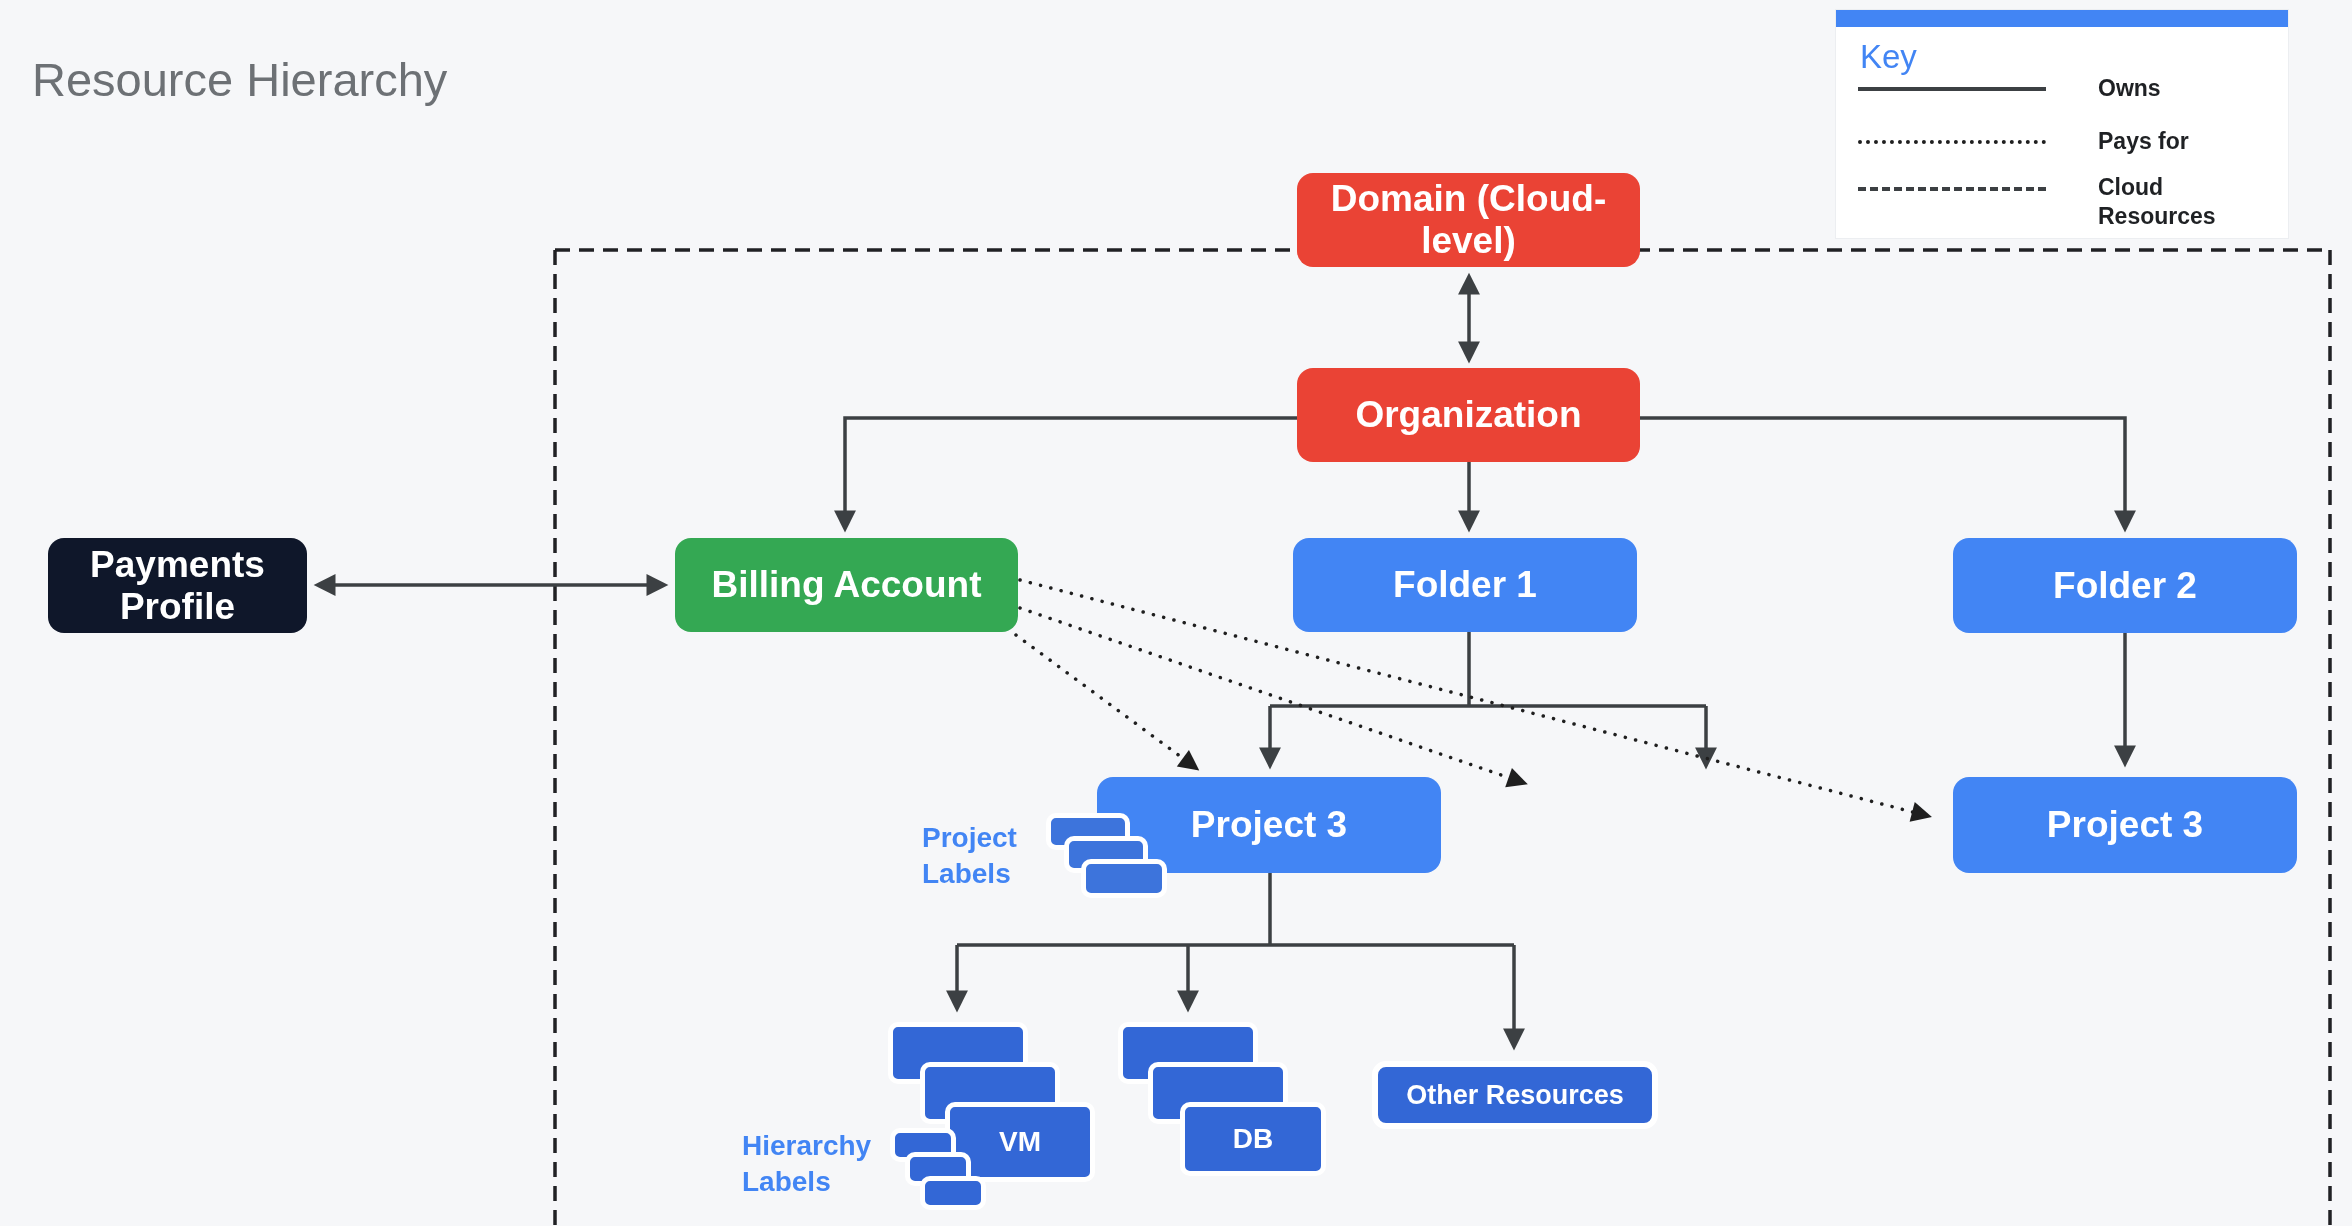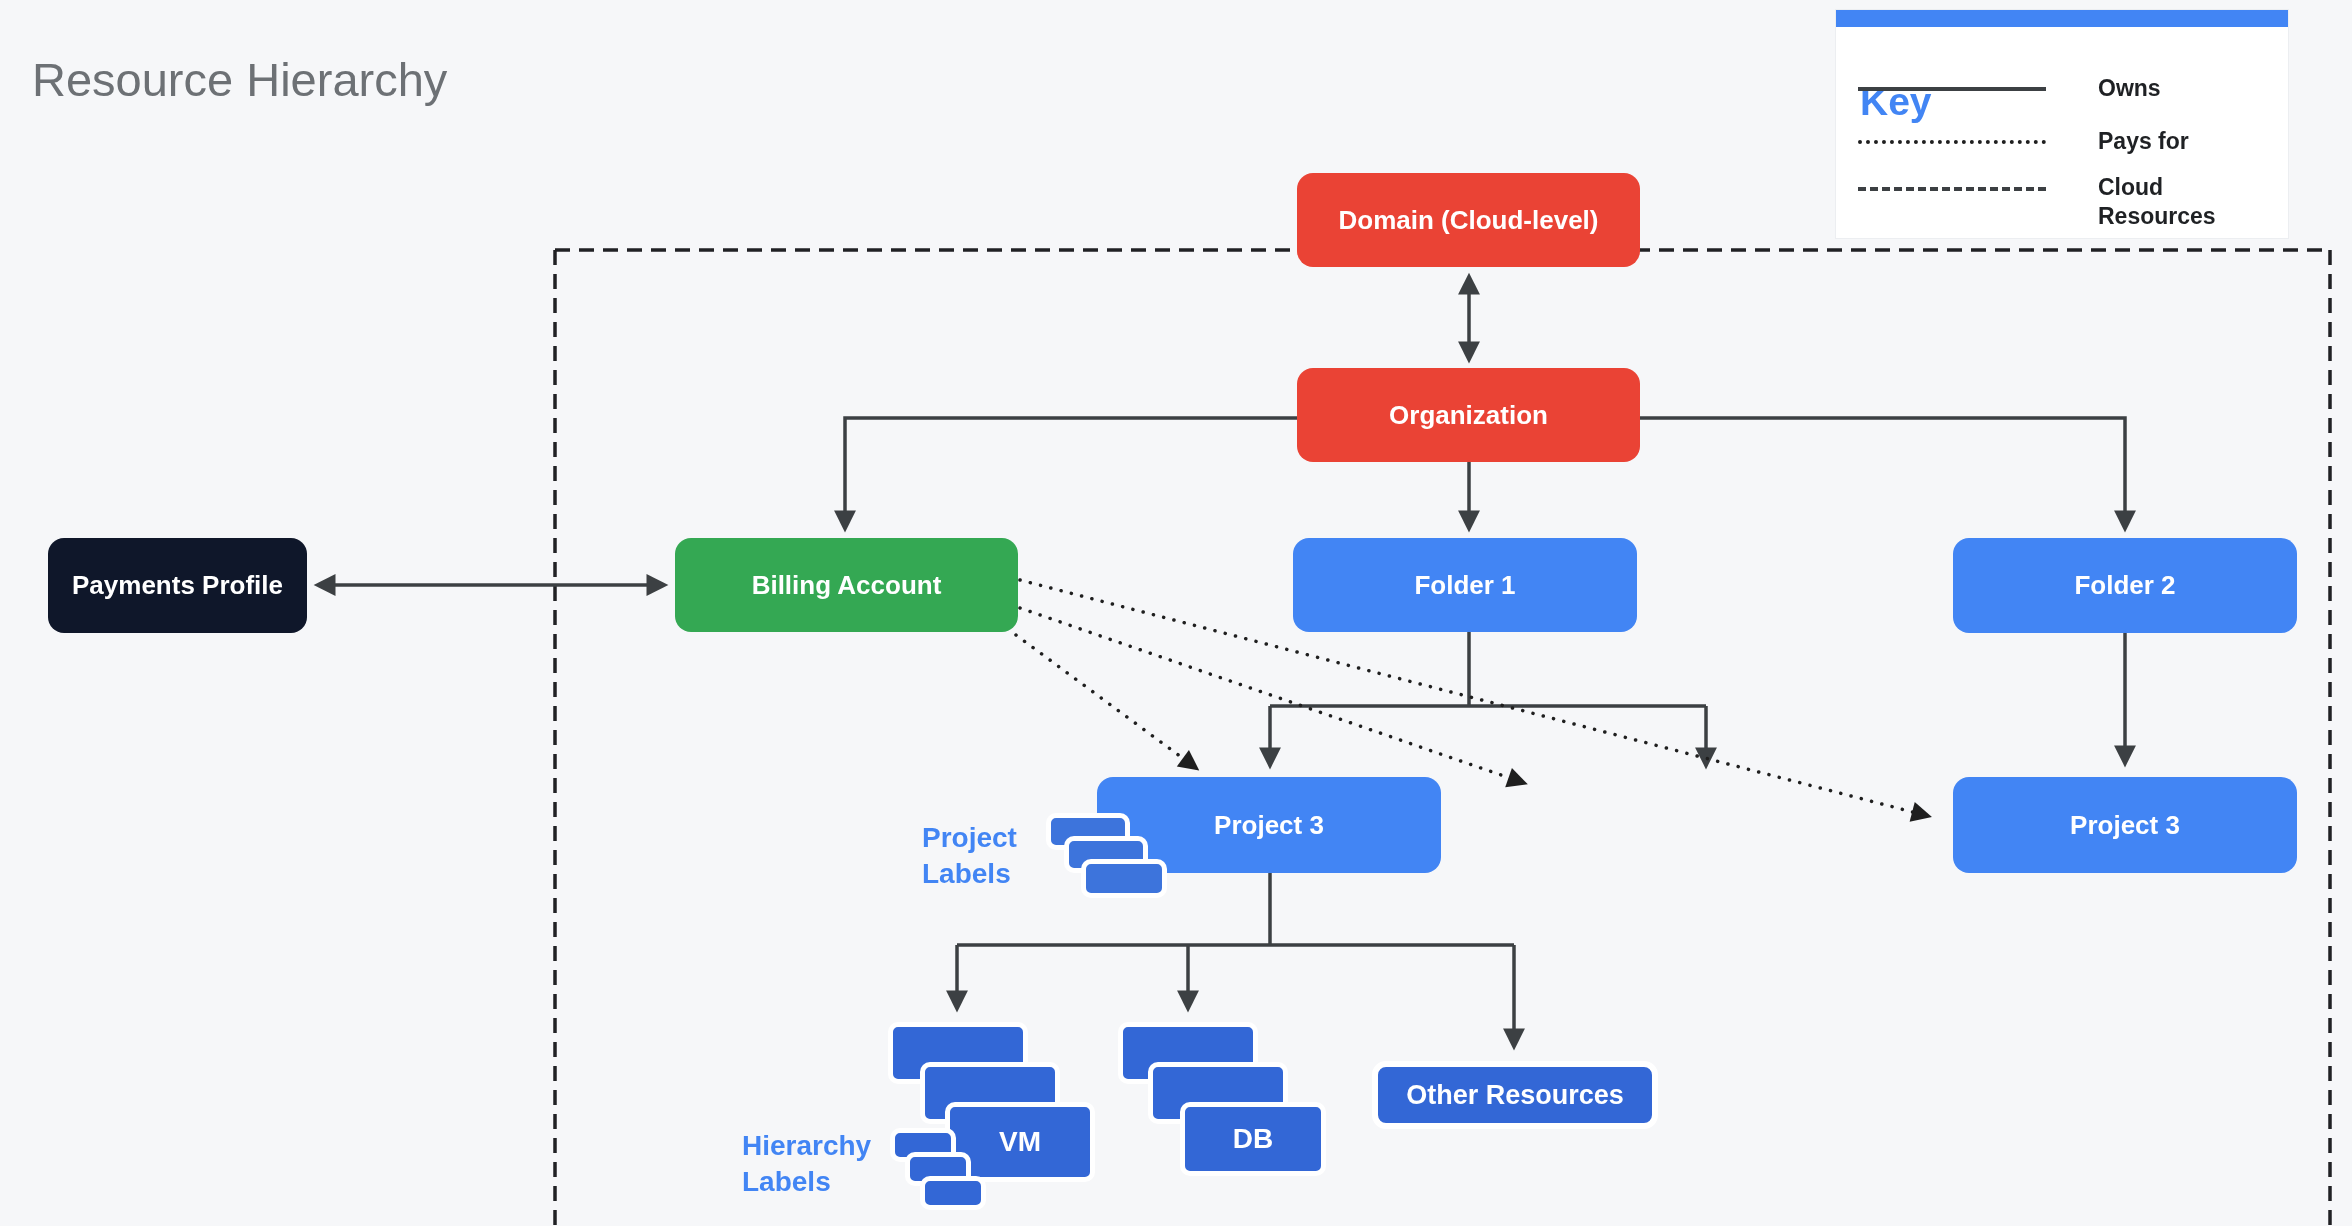--- a/index.html
+++ b/index.html
@@ -7,21 +7,21 @@
   .stage{position:relative;width:2352px;height:1226px;background:#F6F7F9;overflow:hidden;padding-left:15px;}
 
   .page-title{position:absolute;left:32px;top:52px;font-size:47px;font-weight:400;
     color:#6d7175;letter-spacing:0;}
 
   
   .edges{position:absolute;left:0;top:0;z-index:1;}
 
   
   .node{position:absolute;z-index:3;display:flex;align-items:center;justify-content:center;
-    border-radius:16px;color:#fff;font-weight:bold;font-size:26px;text-align:center;}
+    border-radius:16px;color:#fff;font-weight:bold;font-size:37px;text-align:center;}
   .c-red{background:#EA4335;}
   .c-green{background:#34A853;}
   .c-yellow{background:#0f172a;}
   .c-blue{background:#4285F4;}
   .c-darkblue{background:#3367D6;}
 
   
   .outlined{border:6px solid #ffffff;box-sizing:border-box;border-radius:14px;font-size:27px;}
 
   
@@ -31,21 +31,21 @@
   .card.lite{background:#3D74DC;}
   .z4{z-index:4;}.z5{z-index:5;}.z6{z-index:6;}.z7{z-index:7;}
 
   .annot{position:absolute;z-index:4;color:#4285F4;font-weight:bold;font-size:28px;
     line-height:36px;white-space:pre-line;}
 
   
   .legend{position:absolute;left:1836px;top:10px;width:452px;height:228px;background:#ffffff;
     z-index:5;box-shadow:0 0 0 1px #eceef1;}
   .legend-bar{position:absolute;left:0;top:0;width:452px;height:17px;background:#4285F4;}
-  .legend-title{position:absolute;left:24px;top:28px;color:#4285F4;font-weight:bold;font-size:39px;margin-top:42px;}
+  .legend-title{position:absolute;left:24px;top:28px;color:#4285F4;font-weight:normal;font-size:33px;}
   .lg-sample{position:absolute;left:22px;width:188px;height:0;}
   .lg-solid{border-top:4px solid #3c4043;top:77px;}
   .lg-dotted{border-top:4px dotted #1f1f1f;top:130px;}
   .lg-dashed{border-top:4px dashed #3c4043;top:177px;}
   .lg-label{position:absolute;left:262px;color:#1f2124;font-weight:bold;font-size:23px;
     line-height:29px;white-space:pre-line;}
   .lg-l0{top:64px;}
   .lg-l1{top:117px;}
   .lg-l2{top:163px;}
 </style>

